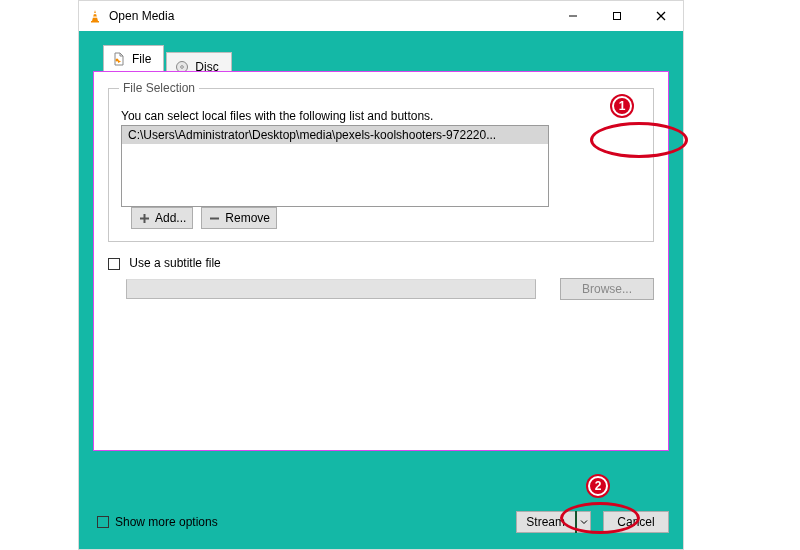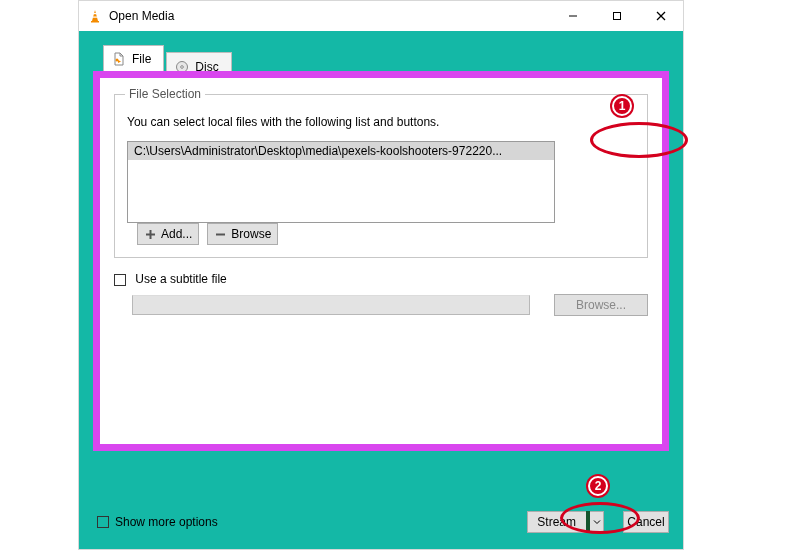--- a/index.html
+++ b/index.html
@@ -70,42 +70,42 @@
     background: #fff;
     border-color: #bdbdbd;
     z-index: 2;
     height: 26px;
     top: 0;
   }
   .tab .ticon { width: 14px; height: 14px; margin-right: 6px; }
 
   .tabpanel {
     background: #fff;
-    border: 7px solid #d946ef;
+    border: 1px solid #d946ef;
     padding: 10px 12px 14px 12px;
     min-height: 380px;
     position: relative;
   }
 
   
   .group {
     border: 1px solid #c7c7c7;
     position: relative;
     padding: 18px 12px 12px 12px;
     margin: 6px 2px 14px 2px;
   }
   .group > .legend {
     position: absolute;
     top: -8px; left: 10px;
     background: #fff;
     padding: 0 4px;
     color: #555;
   }
   .filesel-inner { position: relative; }
-  .helptext { margin: 2px 0 12px 0; color: #000; }
+  .helptext { margin: 2px 0 2px 0; color: #000; }
   .listbox {
     width: 428px;
     height: 82px;
     border: 1px solid #9a9a9a;
     background: #fff;
     overflow: hidden;
     display: inline-block;
     vertical-align: top;
   }
   .listbox .item {
@@ -171,27 +171,27 @@
   .splitbtn {
     display: inline-flex;
     height: 22px;
     box-shadow: 0 0 0 1px #adadad inset;
     background: #e1e1e1;
     position: relative;
   }
   .splitbtn .main {
     padding: 0 10px;
     display: flex; align-items: center; justify-content: center;
-    border-right: 4px solid #14532d;
+    border-right: 2px solid #14532d;
   }
   .splitbtn .arrow {
     width: 14px;
     display: flex; align-items: center; justify-content: center;
   }
-  .cancelbtn { margin-left: 19px; width: 46px; }
+  .cancelbtn { margin-left: 12px; width: 66px; }
 
   
   .callout {
     position: absolute;
     border: 3px solid #d4001e;
     border-radius: 50%/50%;
     pointer-events: none;
   }
   .badge {
     position: absolute;
@@ -287,21 +287,21 @@
                   </svg>
               </span>
               <span>Add...</span>
             </button>
             <button class="std mono">
               <span class="btn-icon">
                 <svg viewBox="0 0 13 13">
                     <line x1="2" y1="6.5" x2="11" y2="6.5" stroke="#555" stroke-width="2"></line>
                   </svg>
               </span>
-              <span>Browse</span>
+              <span>Remove</span>
             </button>
           </div>
         </div>
       </div>
 
       <div class="subrow">
         <span class="checkbox"></span>
         <span class="mono">Use a subtitle file</span>
         <div class="subpath">
           <div class="textfield"></div>

